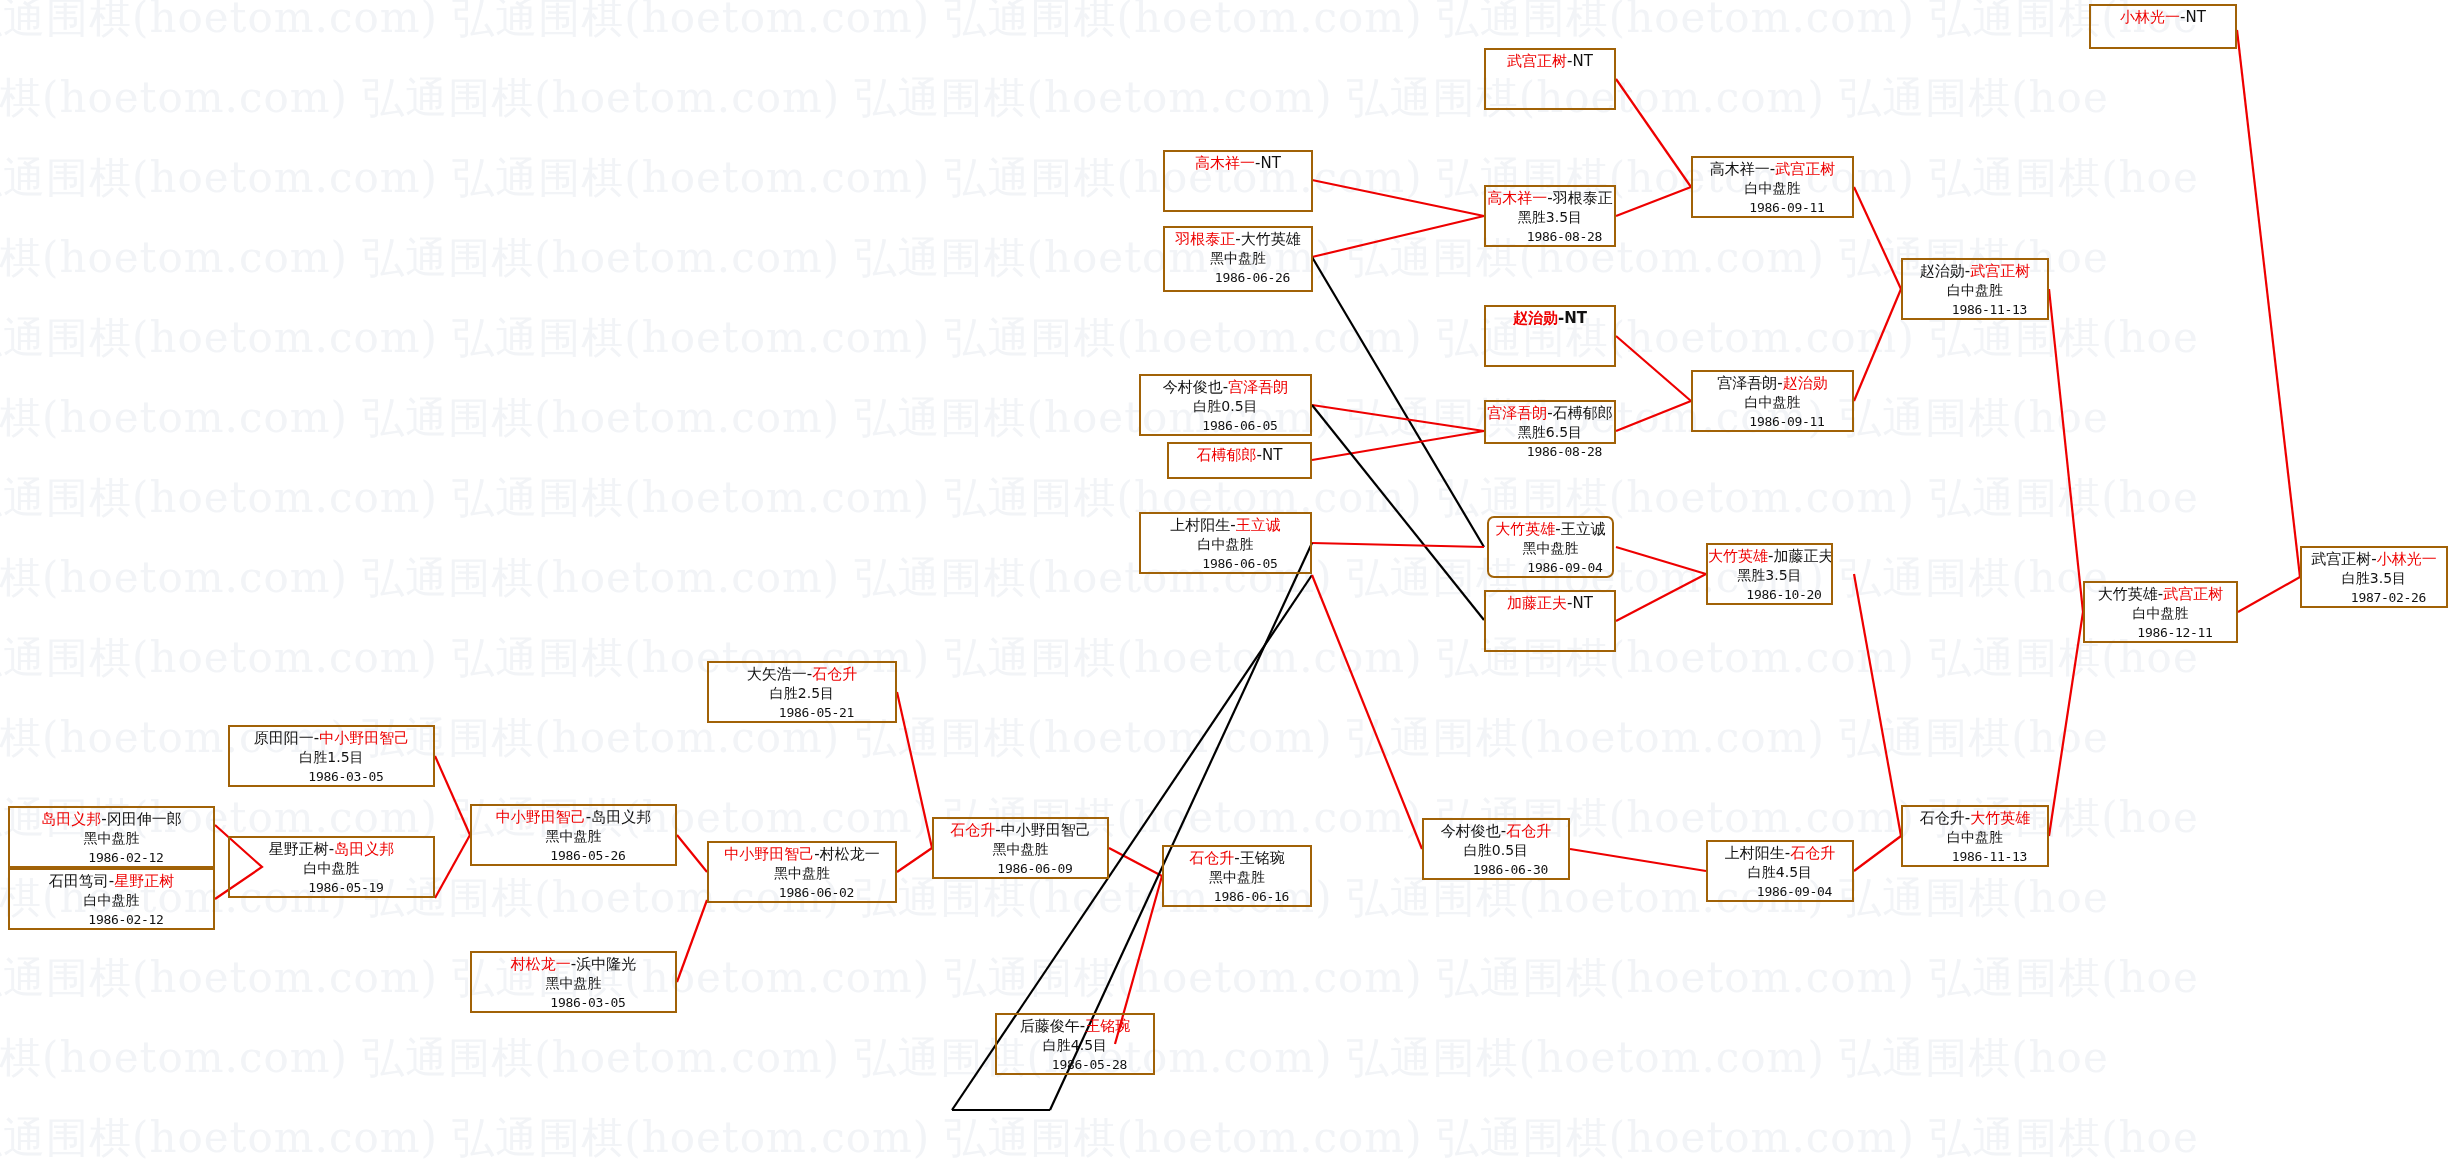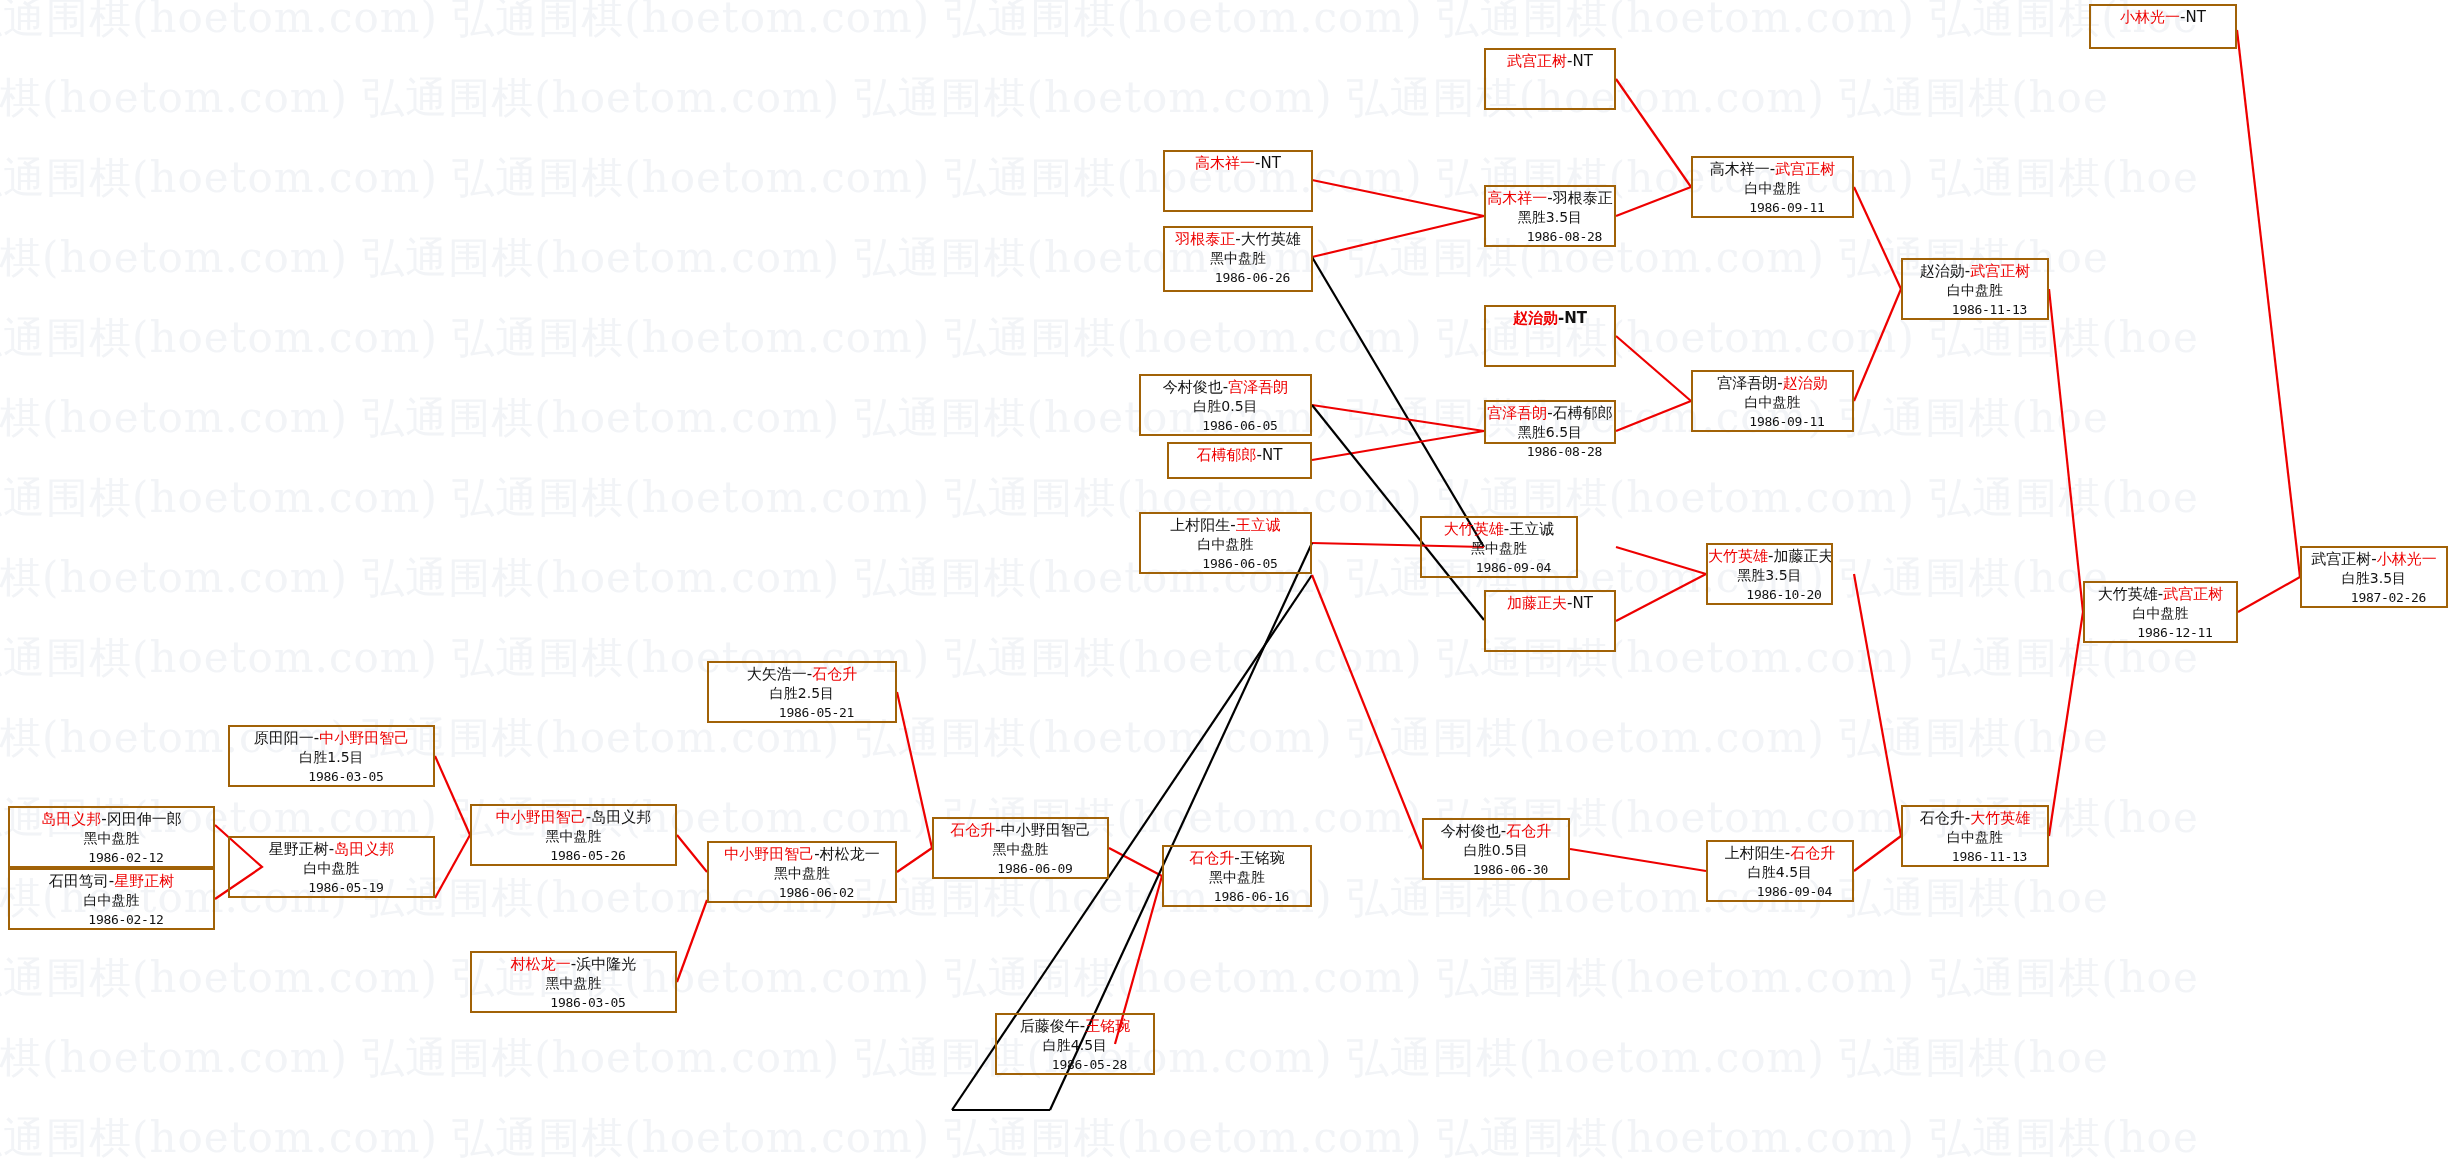--- a/index.html
+++ b/index.html
@@ -210,21 +210,21 @@
       <div class="box tall" style="left: 1484px; top: 305px; width: 132px; height: 62px; font-weight: bold;">
         <span class="ln players"><span class="win">赵治勋</span><span class="sep">-</span><span class="lose">NT</span></span>
         <span class="ln result"></span>
         <span class="ln date"></span>
       </div>
       <div class="box" style="left: 1484px; top: 400px; width: 132px; height: 44px;">
         <span class="ln players"><span class="win">宫泽吾朗</span><span class="sep">-</span><span class="lose">石榑郁郎</span></span>
         <span class="ln result">黑胜6.5目</span>
         <span class="ln date">1986-08-28</span>
       </div>
-      <div class="box" style="left: 1420px; top: 516px; width: 158px; height: 62px;">
+      <div class="box" style="left: 1487px; top: 516px; width: 127px; height: 62px; border-radius: 7px;">
         <span class="ln players"><span class="win">大竹英雄</span><span class="sep">-</span><span class="lose">王立诚</span></span>
         <span class="ln result">黑中盘胜</span>
         <span class="ln date">1986-09-04</span>
       </div>
       <div class="box tall" style="left: 1484px; top: 590px; width: 132px; height: 62px;">
         <span class="ln players"><span class="win">加藤正夫</span><span class="sep">-</span><span class="lose">NT</span></span>
         <span class="ln result"></span>
         <span class="ln date"></span>
       </div>
       <div class="box" style="left: 1691px; top: 156px; width: 163px; height: 62px;">

